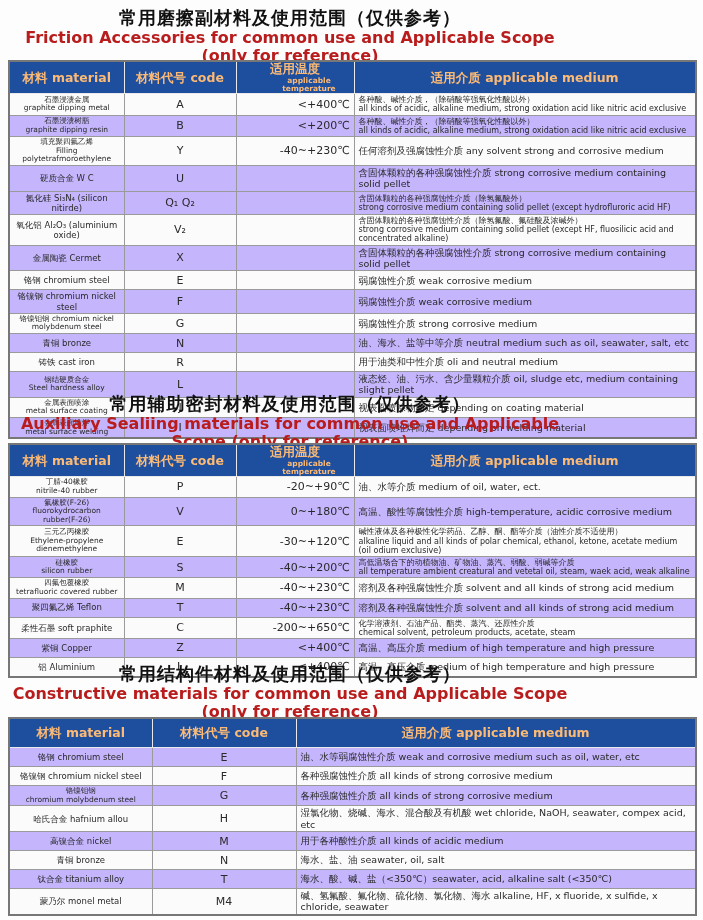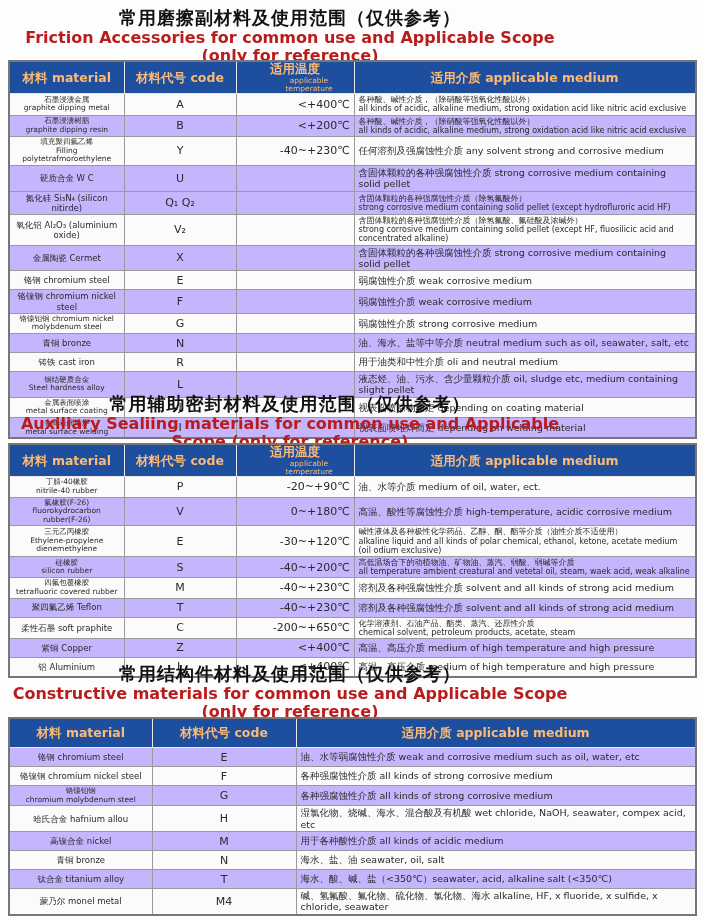--- a/index.html
+++ b/index.html
@@ -14,21 +14,21 @@
   .tbl{
     position:absolute;left:8px;width:687px;
     border-collapse:collapse;table-layout:fixed;
     border:2px solid #777;background:#fbfbfb;
   }
   .tbl th{
     background:#1e4f9e;color:#fdba74;font-weight:bold;
     border:1px solid #e9e9e9;height:28px;padding:0 2px;
     font-size:12.5px;line-height:1.1;text-align:center;vertical-align:middle;
   }
-  .tbl th .th-sub{font-size:7.5px;font-weight:normal;display:block;margin-top:1px;padding-left:28px;}
+  .tbl th .th-sub{font-size:7.5px;font-weight:bold;display:block;margin-top:1px;padding-left:28px;}
   .tbl td{
     border:1px solid #9a9a9a;padding:1px 4px;vertical-align:middle;
     height:16px;background:#fbfbfb;overflow:hidden;
   }
   .tbl tr.alt td{background:#c4b5fd;}
   td.material{text-align:center;font-size:8.5px;line-height:1.2;}
   td.material.two{font-size:7.5px;line-height:1.15;}
   td.code{text-align:center;font-size:11px;}
   td.temp{text-align:right;font-size:11px;}
   td.medium{text-align:left;font-size:9.5px;line-height:1.2;}

